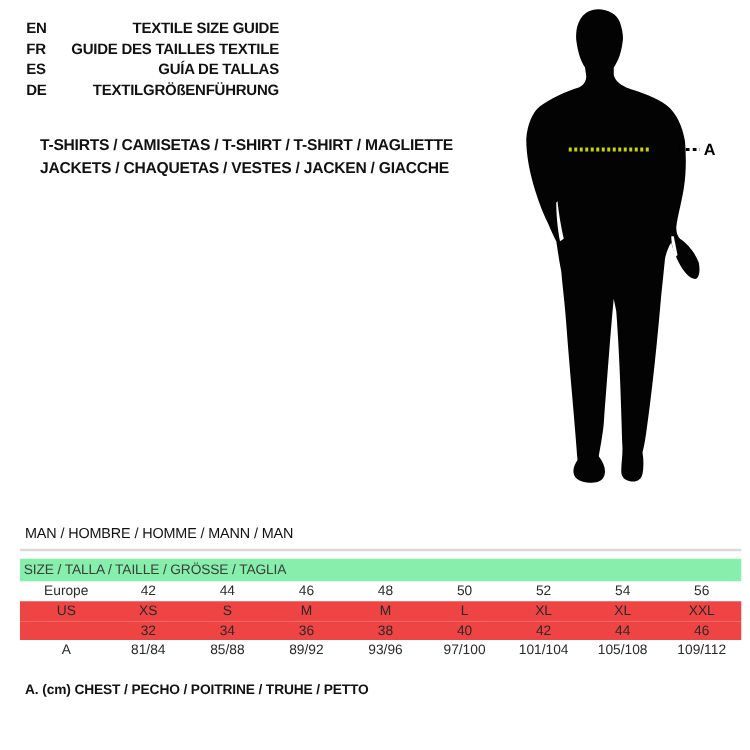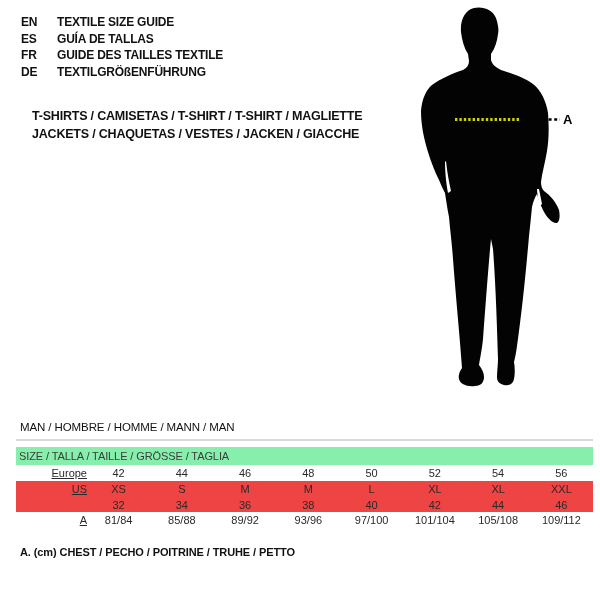--- a/index.html
+++ b/index.html
@@ -2,63 +2,63 @@
 <html><head>
 <meta charset="utf-8">
 <style>
   html,body{margin:0;padding:0;}
   body{width:600px;height:600px;background:#ffffff;overflow:hidden;position:relative;
        font-family:"Liberation Sans", sans-serif;color:#111;}
   .abs{position:absolute;}
 
   
   .lang-block{left:21px;top:14px;font-size:12px;font-weight:bold;letter-spacing:-0.2px;}
-  .lang-row{display:flex;line-height:16.6px;white-space:nowrap;}
+  .lang-row{display:flex;line-height:16.6px;white-space:nowrap;justify-content:space-between;}
   .lang-code{width:36px;flex:0 0 36px;}
 
   
   .cat-block{left:20px;top:107px;font-size:12.5px;font-weight:bold;line-height:18px;
              letter-spacing:-0.2px;white-space:nowrap;margin-left:12px;}
 
   
   .section-title{left:20px;top:421px;font-size:11.5px;font-weight:normal;letter-spacing:-0.1px;}
 
   
   .top-divider{left:16px;top:439px;width:577px;height:2px;background:#d9d9d9;}
 
   
   .size-table{left:16px;top:447px;width:577px;font-size:11px;color:#2a2a2a;}
   .t-header{background:#86efac;color:#3d3d3d;height:18px;line-height:18px;padding-left:3px;
             letter-spacing:-0.1px;}
   .t-row{display:flex;align-items:center;}
   .t-row.shaded{background:#ef4444;}
-  .t-label{width:68px;flex:0 0 68px;padding-left:3px;text-align:right;text-decoration:underline;}
+  .t-label{width:68px;flex:0 0 68px;padding-left:3px;text-align:center;}
   .t-cell{flex:1 1 0;text-align:center;}
 
   
   .footnote{left:20px;top:546px;font-size:11px;font-weight:bold;letter-spacing:-0.1px;}
 
   
   .figure-svg{left:405px;top:0px;}
 </style>
 </head>
 <body>
 
 <div class="abs lang-block">
   <div class="lang-row">
     <span class="lang-code">EN</span>
     <span>TEXTILE SIZE GUIDE</span>
   </div>
   <div class="lang-row">
+    <span class="lang-code">FR</span>
+    <span>GUIDE DES TAILLES TEXTILE</span>
+  </div>
+  <div class="lang-row">
     <span class="lang-code">ES</span>
     <span>GUÍA DE TALLAS</span>
-  </div>
-  <div class="lang-row">
-    <span class="lang-code">FR</span>
-    <span>GUIDE DES TAILLES TEXTILE</span>
   </div>
   <div class="lang-row">
     <span class="lang-code">DE</span>
     <span>TEXTILGRÖßENFÜHRUNG</span>
   </div>
 </div>
 
 <div class="abs cat-block">
   <div>T-SHIRTS / CAMISETAS / T-SHIRT / T-SHIRT / MAGLIETTE</div>
   <div>JACKETS / CHAQUETAS / VESTES / JACKEN / GIACCHE</div>

